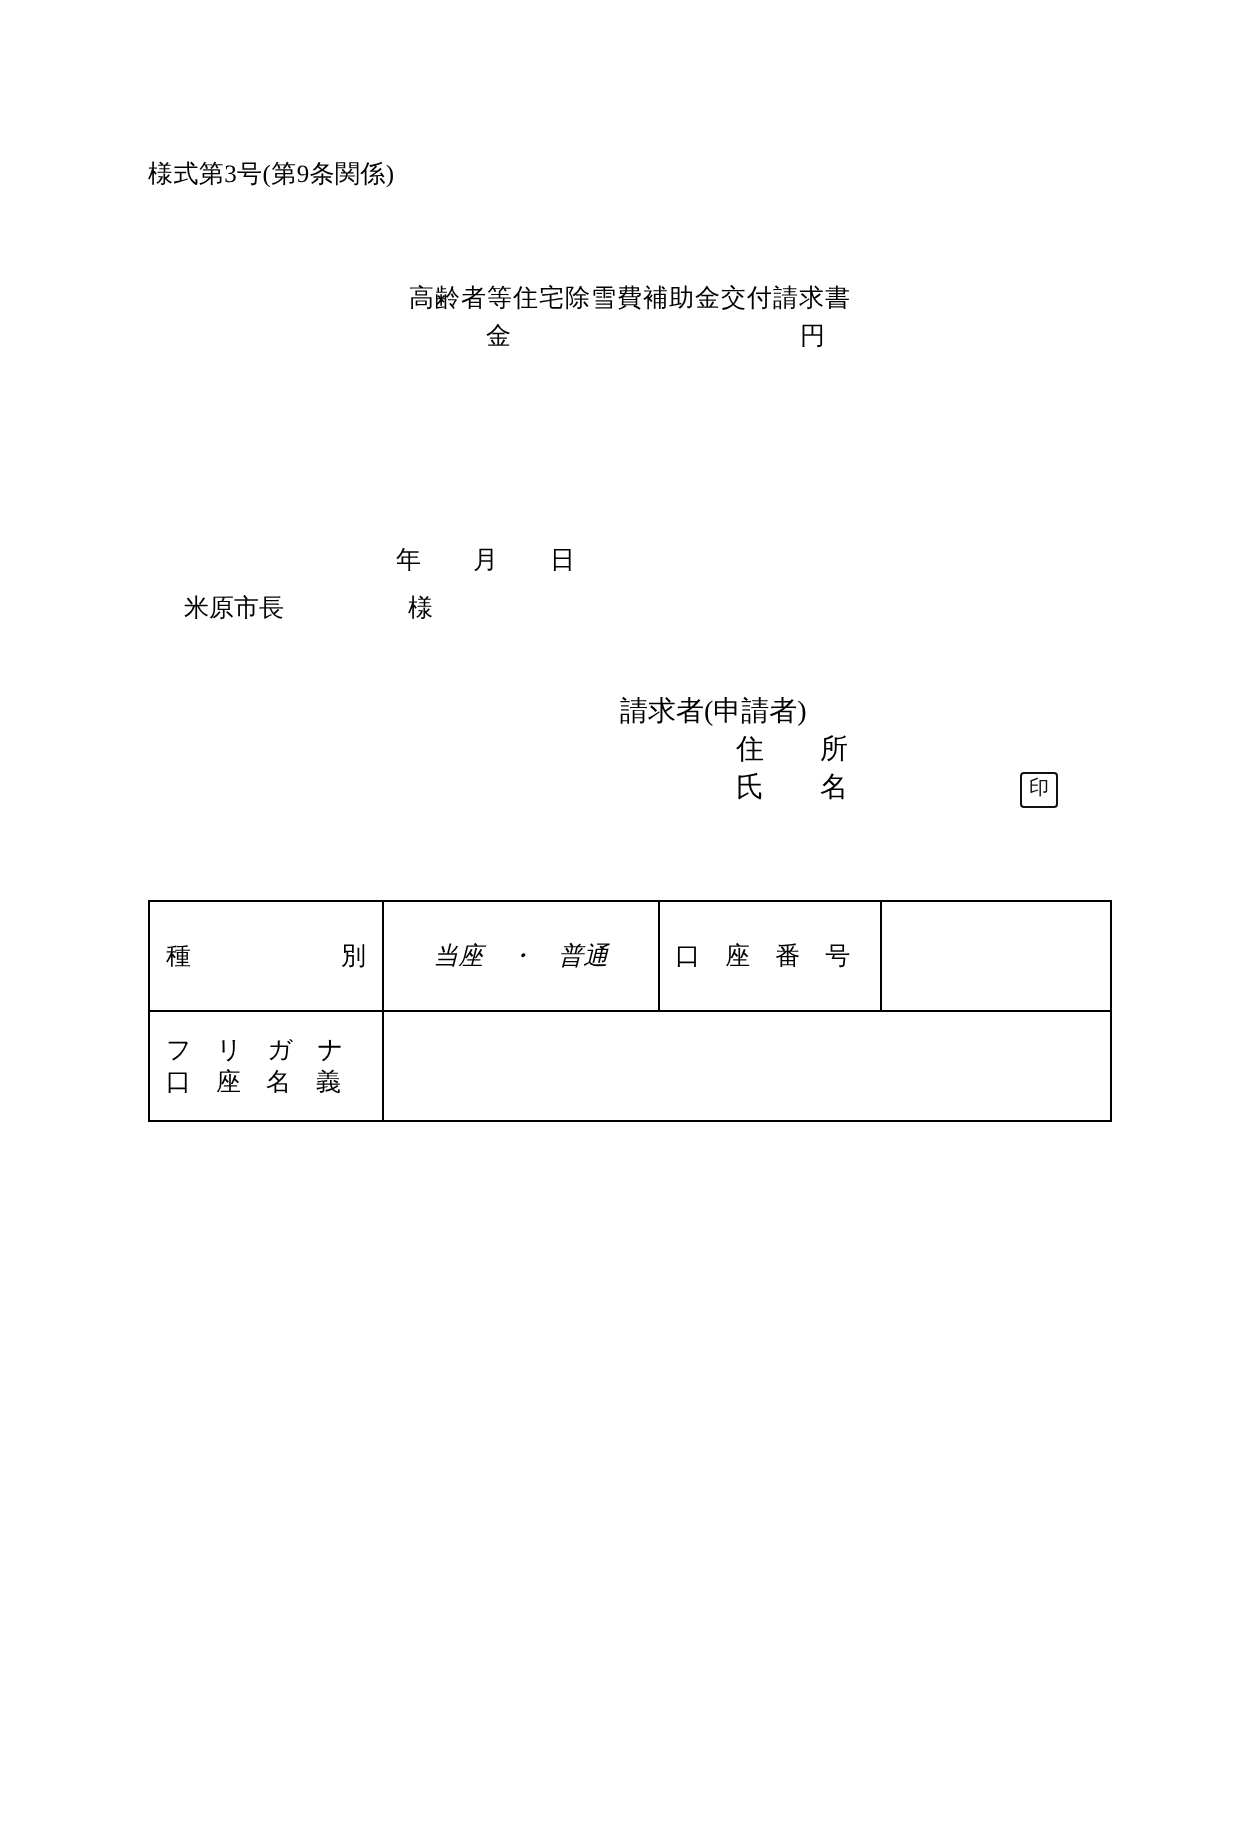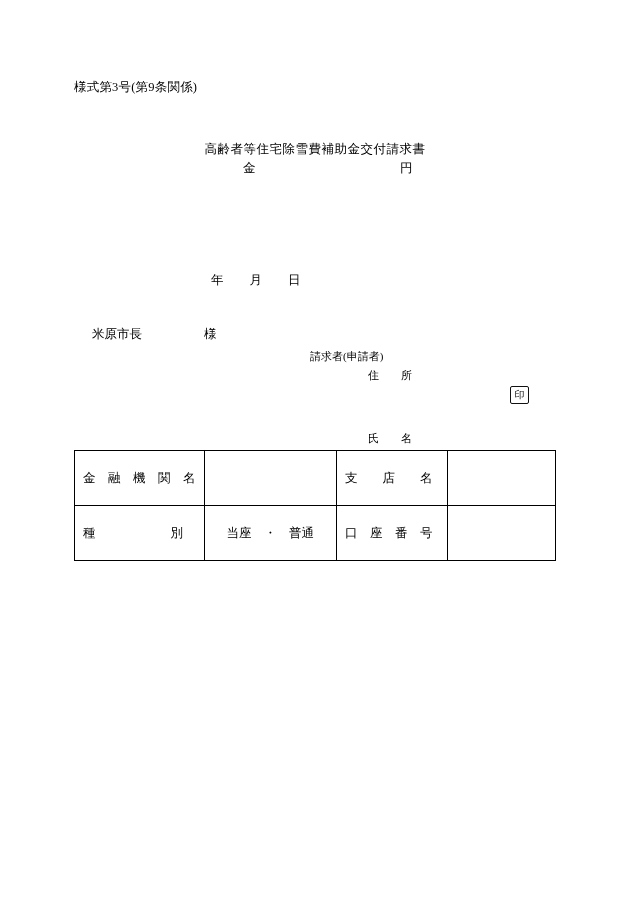--- a/index.html
+++ b/index.html
@@ -67,43 +67,42 @@
   .body-para .indent { display: inline-block; width: 34px; }
   .gap-s { display: inline-block; width: 26px; }
   .gap-m { display: inline-block; width: 30px; }
   .gap-l { display: inline-block; width: 38px; }
 
   .date-line {
     position: absolute;
     left: 198px;
     top: 272px;
     font-size: 12.5px;
-    margin-left: 13px;
   }
   .mayor-line {
     position: absolute;
     left: 92px;
-    top: 326px;
+    top: 296px;
     font-size: 12.5px;
   }
   .mayor-line .sama { display: inline-block; margin-left: 62px; }
 
   .applicant-block {
     position: absolute;
     left: 310px;
     top: 347px;
-    font-size: 11px;
+    font-size: 14px;
     line-height: 19px;
   }
   .applicant-block .row-label {
     display: block;
   }
   .applicant-block .r1 { padding-left: 0px; }
   .applicant-block .r2 { padding-left: 58px; }
-  .applicant-block .r3 { padding-left: 58px; margin-top: 44px; }
+  .applicant-block .r3 { padding-left: 58px; }
   .seal {
     position: absolute;
     left: 510px;
     top: 386px;
     width: 17px;
     height: 16px;
     border: 1px solid #111;
     border-radius: 2px;
     font-size: 10px;
     line-height: 16px;
@@ -130,21 +129,21 @@
   table.bank td {
     border: 1px solid #000000;
     height: 54px;
     padding: 0 8px;
     vertical-align: middle;
   }
   td.lbl {
     width: 97px;
     white-space: nowrap;
   }
-  td.val-1 { width: 148px; }
+  td.val-1 { width: 148px; font-style: italic; }
   td.lbl-2 { width: 97px; white-space: nowrap; }
   td.val-2 { width: 136px; }
   .center-val {
     text-align: center;
   }
   td.nameblk {
     height: 54px;
     line-height: 16px;
   }
   .two-line span { display: block; }
@@ -175,28 +174,29 @@
   <div class="applicant-block">
     <span class="row-label r1">請求者(申請者)</span>
     <span class="row-label r2">住　　所</span>
     <span class="row-label r3">氏　　名</span>
   </div>
   <div class="seal">印</div>
 
 
   <table class="bank">
     <tbody>
-        <tr>
-      <td class="lbl">金　融　機　関　名</td>
-      <td class="val-1"></td>
-      <td class="lbl-2">支　　店　　名</td>
-      <td class="val-2"></td>
-    </tr>
     <tr>
       <td class="lbl">種　　　　　　別</td>
       <td class="val-1 center-val">当座　・　普通</td>
       <td class="lbl-2">口　座　番　号</td>
       <td class="val-2"></td>
     </tr>
+    <tr>
+      <td class="lbl nameblk two-line">
+        <span>フ　リ　ガ　ナ</span>
+        <span>口　座　名　義</span>
+      </td>
+      <td colspan="3"></td>
+    </tr>
   </tbody>
     </table>
 
 </div>
 
 </body></html>

